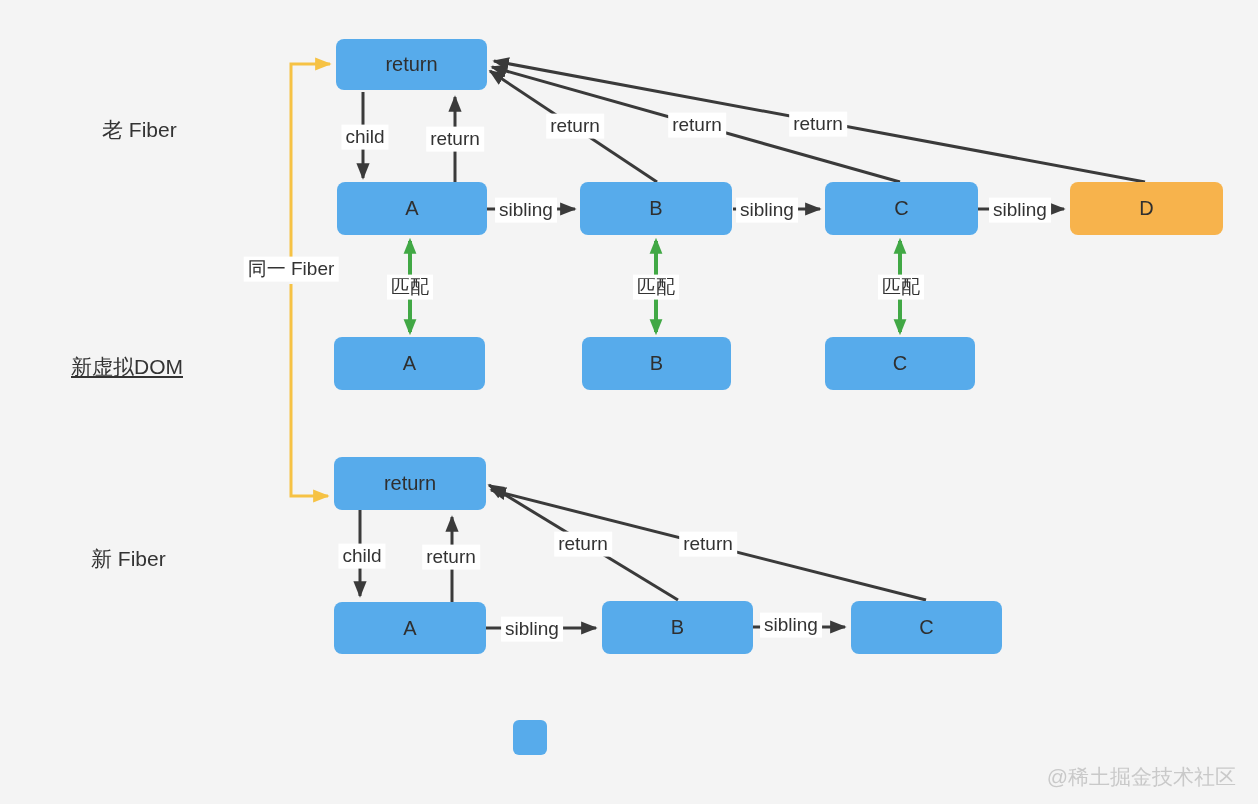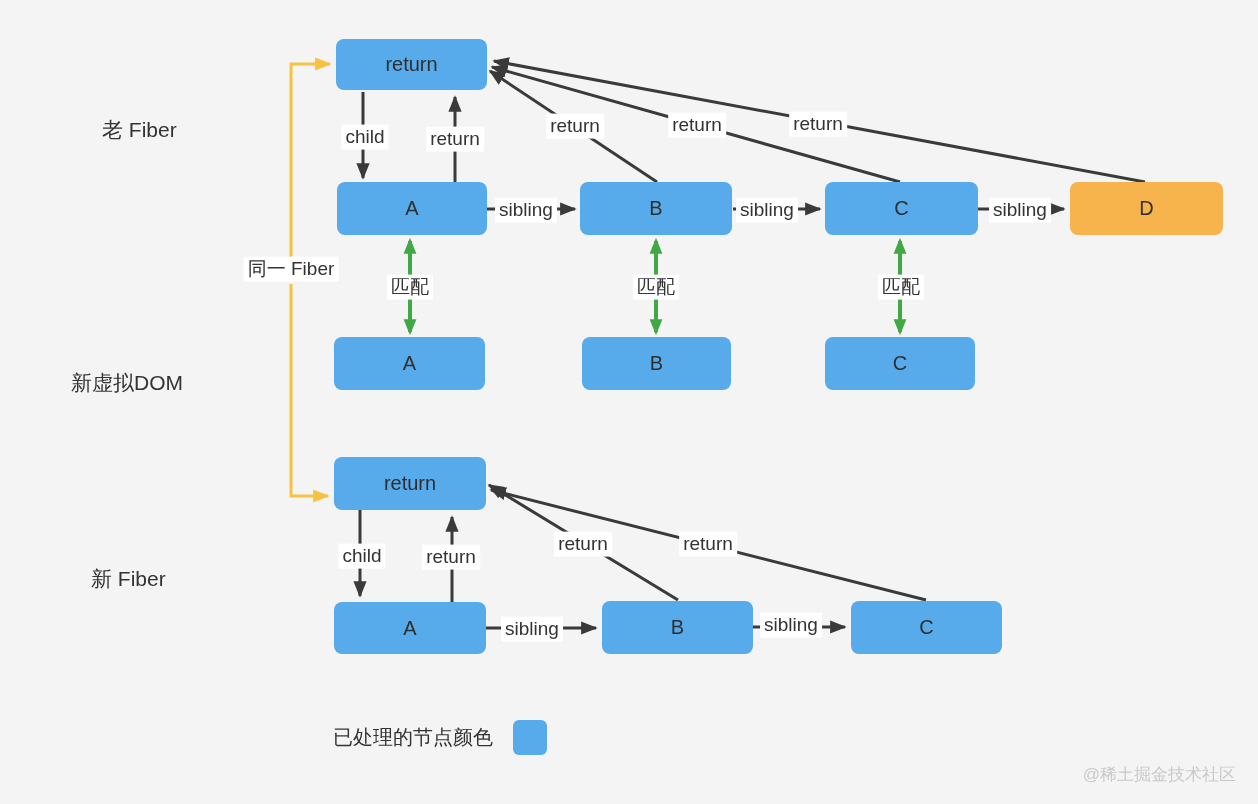--- a/index.html
+++ b/index.html
@@ -14,21 +14,21 @@
   .myl{fill:var(--c-same-fiber-yellow);}
   .node{position:absolute;border-radius:8px;background:var(--c-node-blue);
         display:flex;align-items:center;justify-content:center;
         font-size:20px;color:#2f2f2f;}
   .node.orange{background:var(--c-node-orange);}
   .elabel{position:absolute;transform:translate(-50%,-50%);background:var(--c-label-bg);
           padding:1px 4px;font-size:19px;color:var(--c-text-dark);white-space:nowrap;line-height:1.2;}
   .slabel{position:absolute;font-size:21px;color:var(--c-text-dark);white-space:nowrap;}
   .legend{position:absolute;left:333px;top:724px;font-size:20px;color:var(--c-text-dark);}
   .swatch{position:absolute;left:513px;top:720px;width:34px;height:35px;border-radius:6px;background:var(--c-node-blue);}
-  .watermark{position:absolute;right:22px;top:763px;font-size:17px;color:var(--c-watermark-gray);}
+  .watermark{position:absolute;right:22px;top:763px;font-size:21px;color:var(--c-watermark-gray);}
 </style>
 </head>
 <body>
 
 <div id="stage">
 
   <svg id="wires" viewBox="0 0 1258 804">
     <defs>
       <marker id="arrDk" viewBox="0 0 10 10" refX="9" refY="5" markerWidth="5.5" markerHeight="5.5" orient="auto">
         <path class="mdk" d="M0,1 L10,5 L0,9 z"></path>
@@ -62,22 +62,22 @@
 
     <path class="dk" d="M360,510 V596" marker-end="url(#arrDk)"></path>
     <path class="dk" d="M452,602 V517" marker-end="url(#arrDk)"></path>
     <path class="dk" d="M486,628 H596" marker-end="url(#arrDk)"></path>
     <path class="dk" d="M753,627 H845" marker-end="url(#arrDk)"></path>
     <path class="dk" d="M678,600 L489,485" marker-end="url(#arrDk)"></path>
     <path class="dk" d="M926,600 L491,490" marker-end="url(#arrDk)"></path>
   </svg>
 
   <div class="slabel" style="left:102px;top:116px;">老 Fiber</div>
-  <div class="slabel" style="left:71px;top:369px;">新虚拟DOM</div>
-  <div class="slabel" style="left:91px;top:545px;margin-top:20px;">新 Fiber</div>
+  <div class="slabel" style="left:71px;top:353px;text-decoration:underline;">新虚拟DOM</div>
+  <div class="slabel" style="left:91px;top:545px;">新 Fiber</div>
 
   <div class="node" style="left:336px;top:39px;width:151px;height:51px;">return</div>
   <div class="node" style="left:337px;top:182px;width:150px;height:53px;">A</div>
   <div class="node" style="left:580px;top:182px;width:152px;height:53px;">B</div>
   <div class="node" style="left:825px;top:182px;width:153px;height:53px;">C</div>
   <div class="node orange" style="left:1070px;top:182px;width:153px;height:53px;">D</div>
 
   <div class="node" style="left:334px;top:337px;width:151px;height:53px;">A</div>
   <div class="node" style="left:582px;top:337px;width:149px;height:53px;">B</div>
   <div class="node" style="left:825px;top:337px;width:150px;height:53px;">C</div>
@@ -102,17 +102,16 @@
 
   <span class="elabel" style="left:291px;top:269px;">同一 Fiber</span>
 
   <span class="elabel" style="left:362px;top:556px;">child</span>
   <span class="elabel" style="left:451px;top:557px;">return</span>
   <span class="elabel" style="left:583px;top:544px;">return</span>
   <span class="elabel" style="left:708px;top:544px;">return</span>
   <span class="elabel" style="left:532px;top:629px;">sibling</span>
   <span class="elabel" style="left:791px;top:625px;">sibling</span>
 
-  <div class="legend">已处理的节点颜色</div>
   <div class="swatch"></div>
 
   <div class="watermark">@稀土掘金技术社区</div>
 </div>
 
 </body></html>

